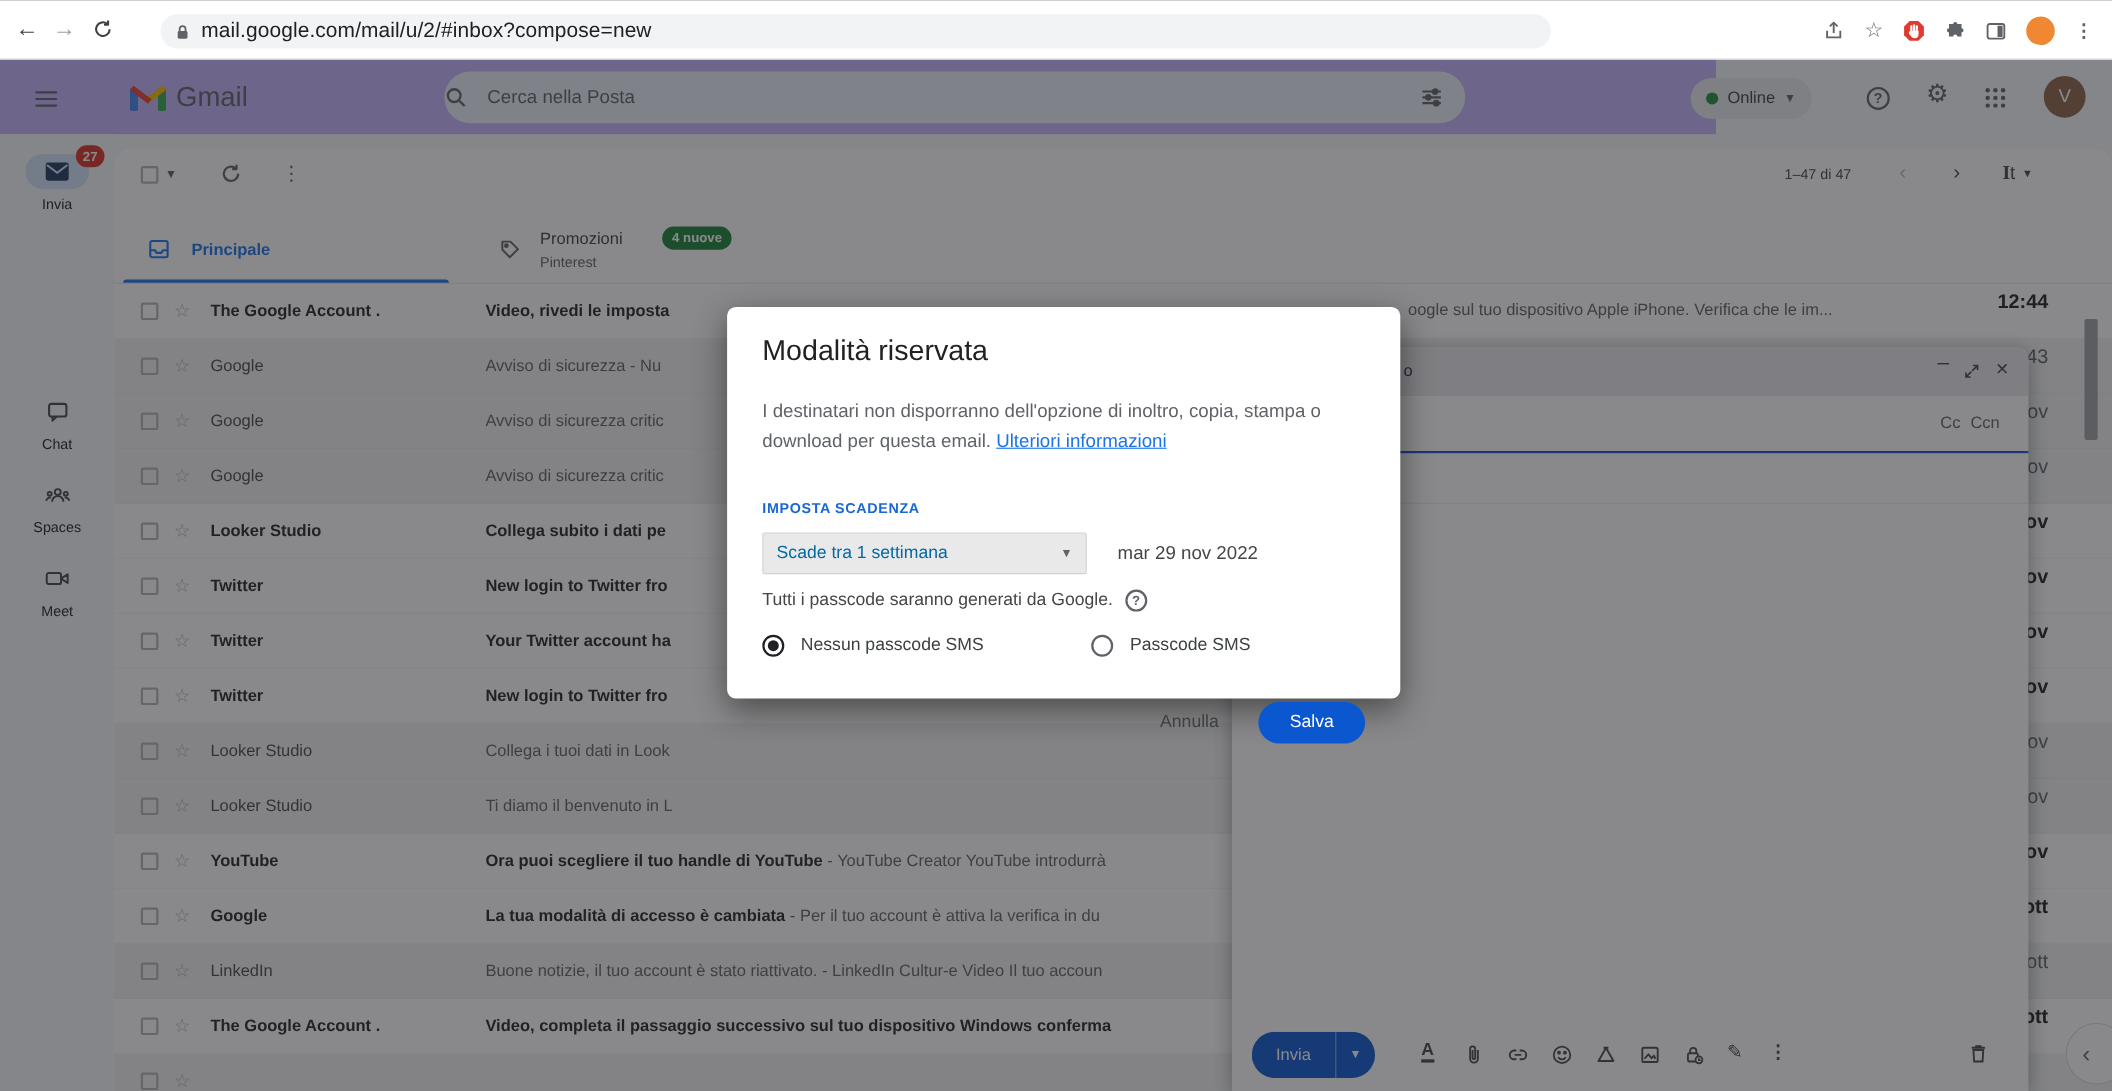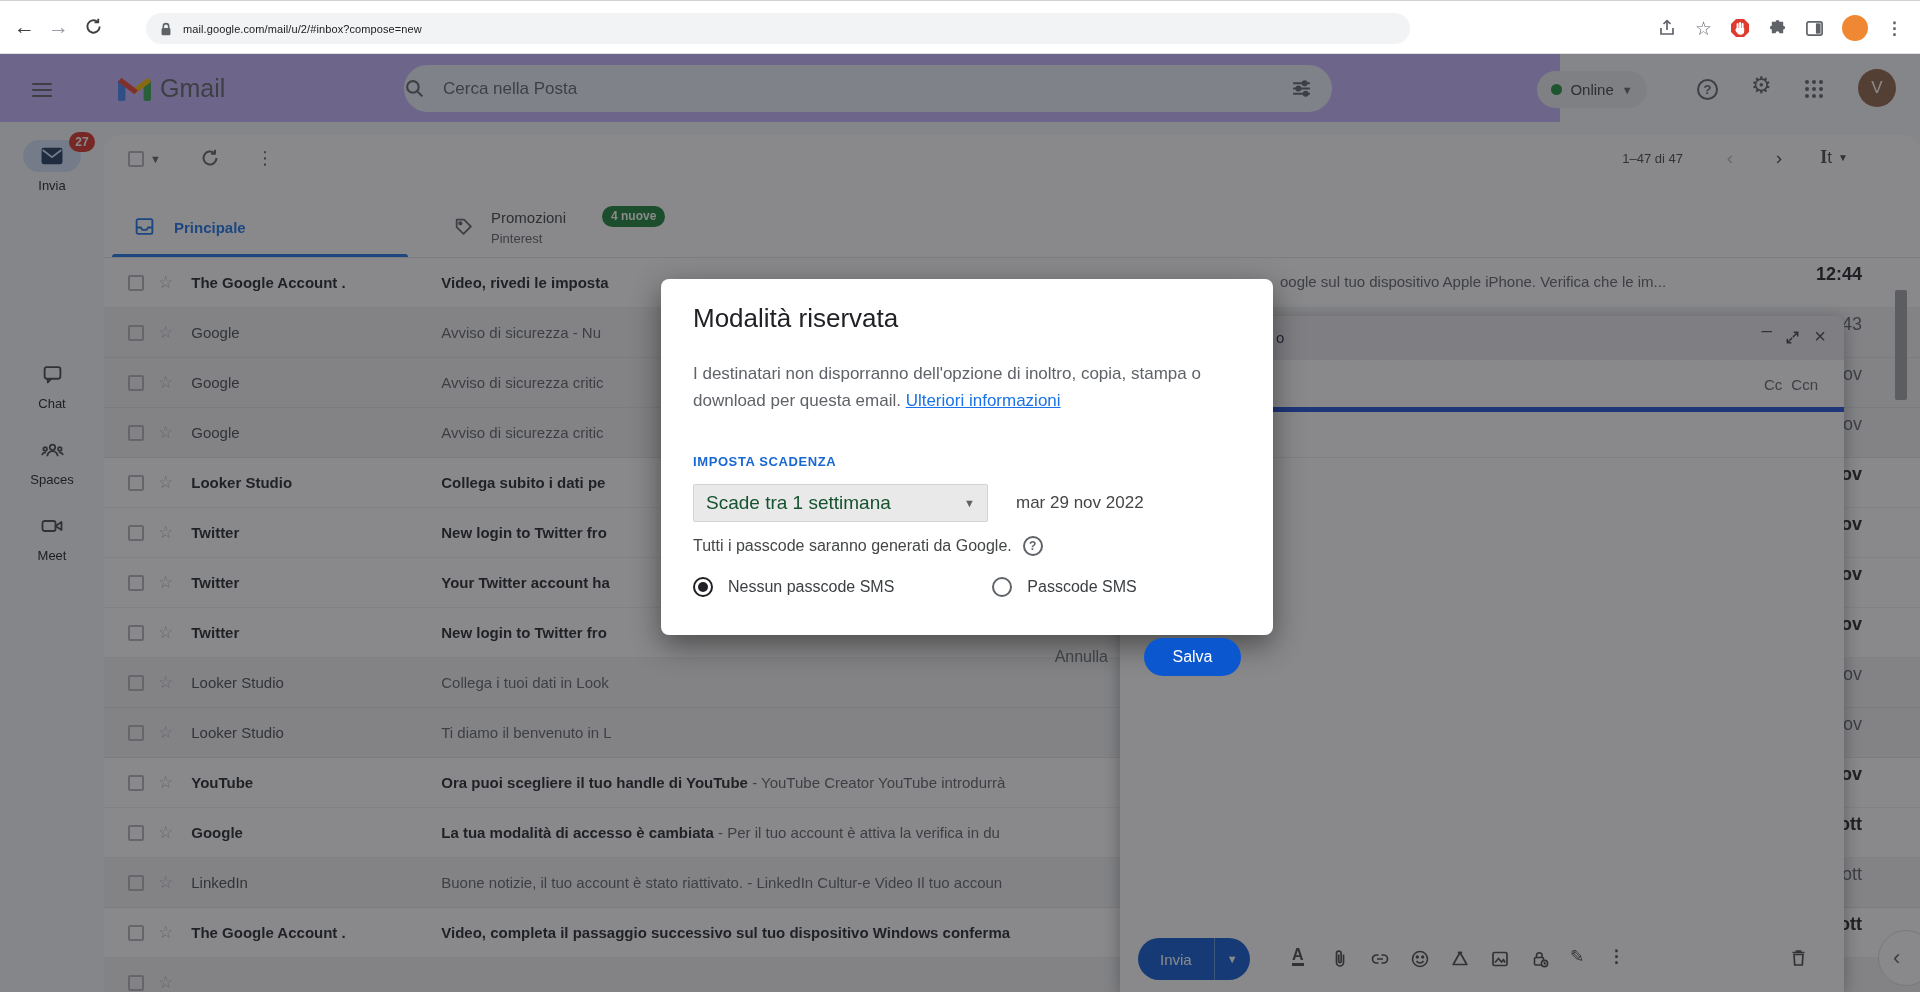--- a/index.html
+++ b/index.html
@@ -7,21 +7,21 @@
   .screen{position:relative;width:1920px;height:992px;overflow:hidden;background:#f6f8fc;
     font-family:"Liberation Sans",sans-serif;color:#202124}
   svg{display:block}
 
   
   #chrome{position:absolute;left:0;top:0;width:1920px;height:54px;background:#fff;
     border-top:1px solid #cfd1d4;border-bottom:1px solid #dfe1e5;z-index:5}
   .nav-ic{position:absolute;top:14px;font-size:21px;color:#3c4043;cursor:pointer}
   #urlbar{position:absolute;left:146px;top:12px;width:1264px;height:31px;border-radius:16px;
     background:#f1f3f4;display:flex;align-items:center;padding-left:12px}
-  #urltext{font-size:11px;color:#202124;margin-left:9px;letter-spacing:.1px}
+  #urltext{font-size:19px;color:#202124;margin-left:9px;letter-spacing:.1px}
   .chrome-right{position:absolute;top:0;height:54px;display:flex;align-items:center}
   .cr-ic{margin:0 9px;color:#5f6368}
 
   
   #gm-header{position:absolute;left:0;top:54px;width:1560px;height:68px;background:#c4b5fd}
   #hamburger{position:absolute;left:24px;top:22px;width:36px;height:24px;padding:3px 8px}
   #hamburger div{width:20px;height:2px;background:#5f6368;margin:4px 0;border-radius:1px}
   #logo{position:absolute;left:118px;top:20px;display:flex;align-items:center}
   #logo-text{font-size:25px;color:#5f6368;margin-left:9px}
   #searchbar{position:absolute;left:404px;top:11px;width:928px;height:47px;border-radius:24px;
@@ -98,21 +98,21 @@
 
   
   #compose{position:absolute;left:1120px;top:316px;width:724px;height:676px;background:#fff;
     border-radius:10px 10px 0 0;box-shadow:0 4px 18px rgba(0,0,0,.35);z-index:2}
   #cp-header{height:44px;background:#e9eaed;border-radius:10px 10px 0 0;position:relative}
   #cp-title{position:absolute;left:156px;top:13px;font-size:15px;font-weight:500;color:#1f2a44}
   .cp-ctrl{position:absolute;top:11px;font-size:17px;color:#444746;cursor:pointer}
   #cp-min{right:72px;top:3px;font-size:19px}
   #cp-exp{right:44px;top:14px}
   #cp-close{right:18px;top:9px;font-size:20px}
-  #cp-to{position:absolute;left:0;top:44px;right:0;height:52px;border-bottom:5px solid #1d4ed8}
+  #cp-to{position:absolute;left:0;top:44px;right:0;height:52px;border-bottom:2px solid #1d4ed8}
   #cp-ccrow{position:absolute;right:26px;top:16px;font-size:15px;color:#5f6368;display:flex;gap:9px}
   #cp-subject{position:absolute;left:0;top:96px;right:0;height:46px;border-bottom:1px solid #ececec}
   #cp-toolbar{position:absolute;left:0;bottom:0;right:0;height:64px}
   #invia{position:absolute;left:18px;top:10px;height:42px;display:flex;border-radius:21px;overflow:hidden;cursor:pointer}
   #invia-main{background:#0b57d0;color:#fff;font-size:15px;font-weight:500;display:flex;align-items:center;padding:0 22px}
   #invia-drop{background:#0b57d0;border-left:1px solid rgba(255,255,255,.35);width:36px;display:flex;
     align-items:center;justify-content:center;color:#fff;font-size:11px}
   .cp-ic{position:absolute;top:21px;color:#444746;cursor:pointer}
   #cp-trash{position:absolute;right:36px;top:20px;cursor:pointer}
 
@@ -124,21 +124,21 @@
   #dialog{position:absolute;left:661px;top:279px;width:612px;height:356px;background:#fff;border-radius:8px;
     box-shadow:0 10px 30px rgba(0,0,0,.45);z-index:4;padding:22px 32px 0}
   #dg-title{font-size:26px;color:#202124;font-weight:400;margin-top:2px}
   #dg-desc{margin-top:26px;width:560px;font-size:17px;line-height:27px;color:#5f6368}
   #dg-link{color:#1a73e8;text-decoration:underline;cursor:pointer}
   .dg-section{font-size:13px;color:#1967d2;font-weight:700;letter-spacing:.6px}
   #dg-sec1{margin-top:40px}
   #dg-selrow{margin-top:15px;display:flex;align-items:center}
   #dg-select{width:295px;height:38px;background:#e9e9ea;border:1px solid #d0d3d7;border-radius:2px;
     display:flex;align-items:center;padding:0 12px;cursor:pointer}
-  #dg-select-val{flex:1;font-size:19px;color:#14532d}
+  #dg-select-val{flex:1;font-size:16px;color:#0369a1}
   #dg-select-car{font-size:11px;color:#5f6368}
   #dg-date{margin-left:28px;font-size:17px;color:#444746}
   #dg-sec2{margin-top:36px}
   #dg-note{margin-top:14px;font-size:16px;color:#444746;display:flex;align-items:center;gap:11px}
   #dg-help{width:20px;height:20px;border:2px solid #5f6368;border-radius:50%;color:#5f6368;
     font-size:12px;font-weight:bold;text-align:center;line-height:16px}
   #dg-radios{margin-top:21px;display:flex;align-items:center}
   .radio{width:20px;height:20px;border:2px solid #5f6368;border-radius:50%;position:relative;cursor:pointer}
   .radio.checked{border-color:#202124}
   .radio.checked::after{content:"";position:absolute;left:3px;top:3px;width:10px;height:10px;border-radius:50%;background:#202124}

